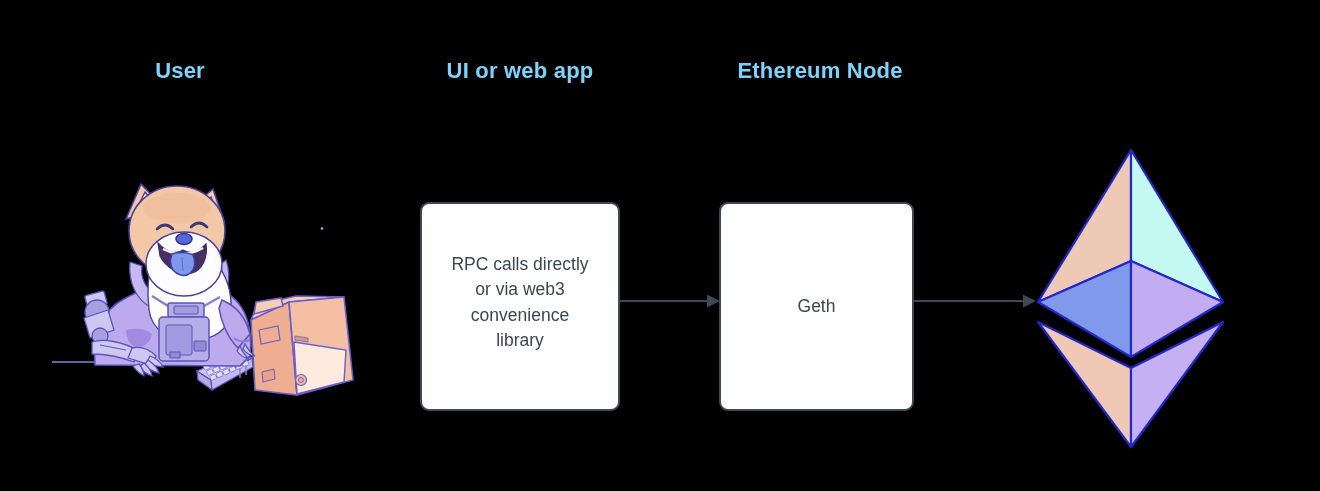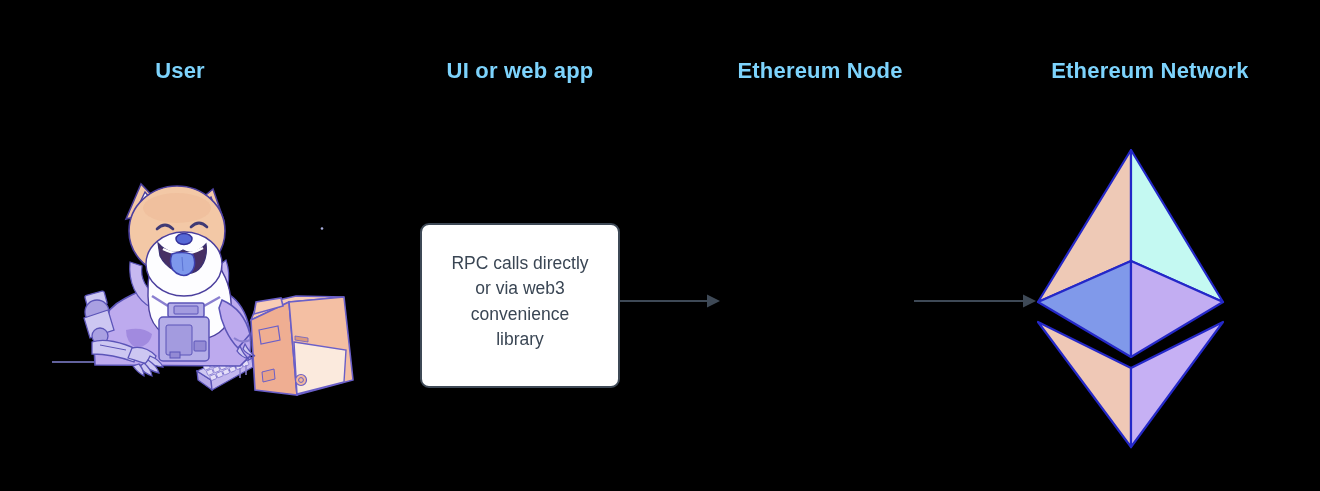--- a/index.html
+++ b/index.html
@@ -16,33 +16,32 @@
     transform:translateX(-50%);
     font-size:22px;
     font-weight:700;
     color:#7dd3fc;
     white-space:nowrap;
     letter-spacing:.2px;
   }
   .node{
     position:absolute;
     top:202px;
-    height:165px;
+    height:209px;
     background:#ffffff;
     border:2px solid #3e4956;
     border-radius:9px;
     box-sizing:border-box;
     display:flex;
     align-items:center;
     justify-content:center;
     text-align:center;
     color:#3a4654;
     font-size:17.5px;
     line-height:25.5px;
-    margin-top:21px;
   }
   .node .node-text{white-space:pre-line;}
   #rpc-box{left:420px;width:200px;padding-bottom:8px;}
   #geth-box{left:719px;width:195px;}
   svg.overlay{position:absolute;left:0;top:0;pointer-events:none;}
 
   
   .fur{fill:#f3c8a6;stroke:#4b3f9e;stroke-width:1.6}
   .furshade{fill:#ecb997;stroke:none}
   .white{fill:#fdfdff;stroke:#4b3f9e;stroke-width:1.4}
@@ -64,27 +63,29 @@
   .key{fill:#e4def8;stroke:#7a70cc;stroke-width:.7}
 </style>
 </head>
 <body>
 
 <div class="canvas">
 
   <div class="col-label" style="left:180px">User</div>
   <div class="col-label" style="left:820px">Ethereum Node</div>
   <div class="col-label" style="left:520px">UI or web app</div>
-  <div class="col-label" style="left:1150px">Ethereum Network</div>
 
   <div class="node" id="rpc-box">
     <span class="node-text">RPC calls directly
 or via web3
 convenience
 library</span>
+  </div>
+  <div class="node" id="geth-box">
+    <span class="node-text">Geth</span>
   </div>
 
   <svg class="overlay" width="1320" height="491" viewBox="0 0 1320 491">
 
     <g>
       <line x1="620" y1="301" x2="707" y2="301" stroke-width="2" stroke="#3e4956"></line>
       <polygon points="707,294.5 720,301 707,307.5" fill="#3e4956"></polygon>
     </g>
     <g>
       <line x1="914" y1="301" x2="1023" y2="301" stroke-width="2" stroke="#3e4956"></line>

